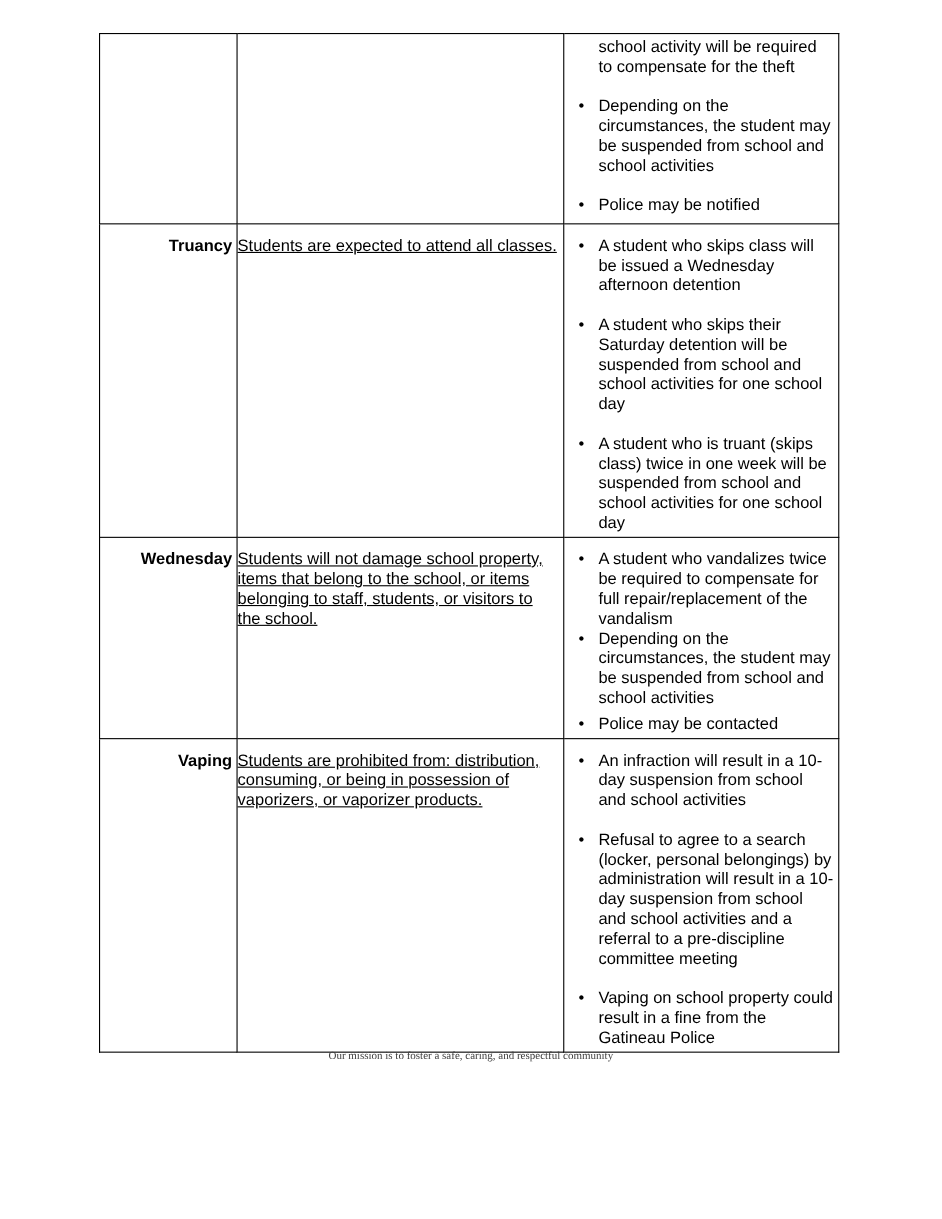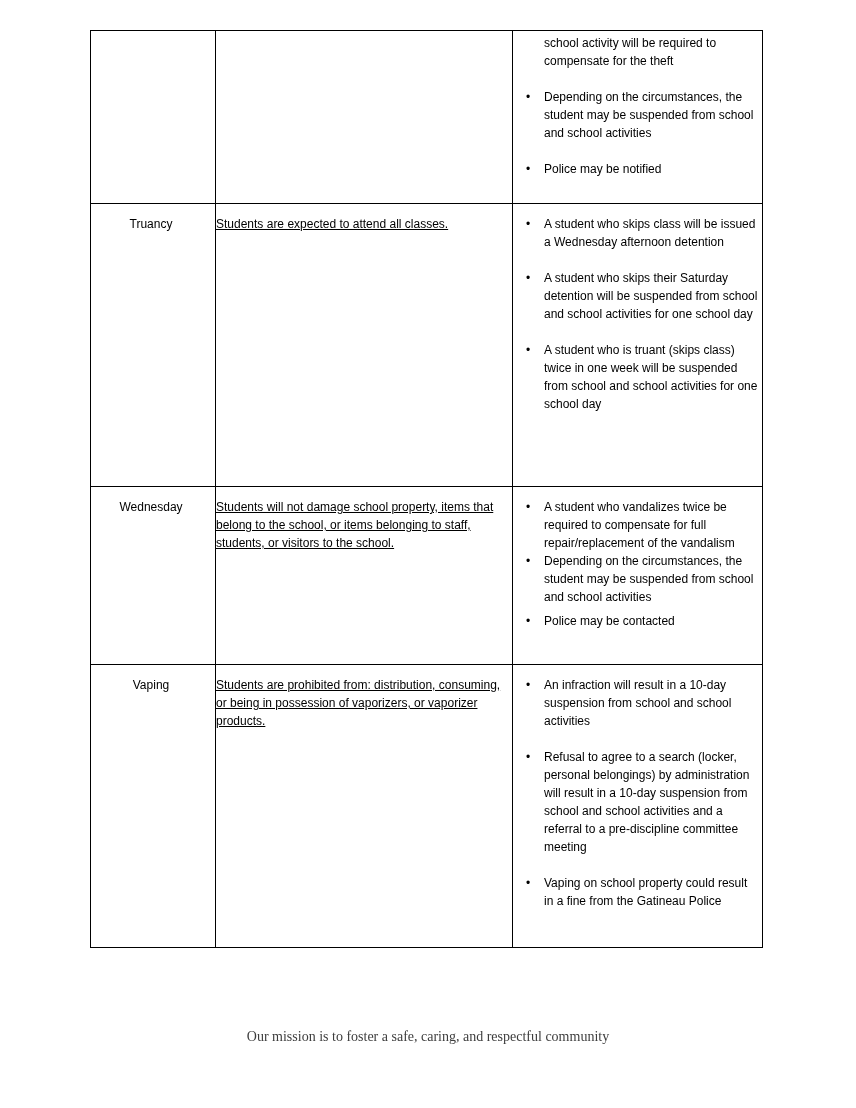--- a/index.html
+++ b/index.html
@@ -13,43 +13,43 @@
   }
   .page { position: absolute; inset: 0; background: #ffffff; }
 
   table.conduct {
     position: absolute;
     left: 90px;
     top: 30px;
     border-collapse: collapse;
     table-layout: fixed;
     width: 672px;
-    font-size: 12px;
+    font-size: 15px;
     line-height: 18px;
   }
   table.conduct col.c1 { width: 125px; }
   table.conduct col.c2 { width: 297px; }
   table.conduct col.c3 { width: 250px; }
 
   table.conduct td {
     border: 1px solid #000000;
     vertical-align: top;
     padding: 3px 4px 3px 0;
   }
   tr.r0 > td { height: 173px; }
   tr.r1 > td { height: 283px; }
   tr.r2 > td { height: 178px; }
   tr.r3 > td { height: 283px; }
 
   tr.r1 > td, tr.r2 > td, tr.r3 > td { padding-top: 11px; }
   tr.r0 > td { padding-top: 3px; }
 
   td.cat {
-    text-align: center;
-    font-weight: normal;
+    text-align: right;
+    font-weight: bold;
     padding-left: 4px;
     padding-right: 4px;
   }
   td.exp {
     padding-left: 7px;
     padding-right: 12px;
     text-decoration: underline;
   }
   td.cons { padding-right: 6px; }
 
@@ -64,24 +64,24 @@
     top: 0;
   }
   .b.nomark::before { content: none; }
   .sp { margin-top: 18px; }
   .sp-sm { margin-top: 6px; }
 
   .footer {
     position: absolute;
     left: 0;
     width: 100%;
-    top: 1026px;
+    top: 950px;
     text-align: center;
     font-family: "Liberation Serif", serif;
-    font-size: 14px;
+    font-size: 10px;
     line-height: 22px;
     color: #3d3d3d;
   }
 </style>
 </head>
 <body>
 
 <div class="page">
 
   <table class="conduct">

